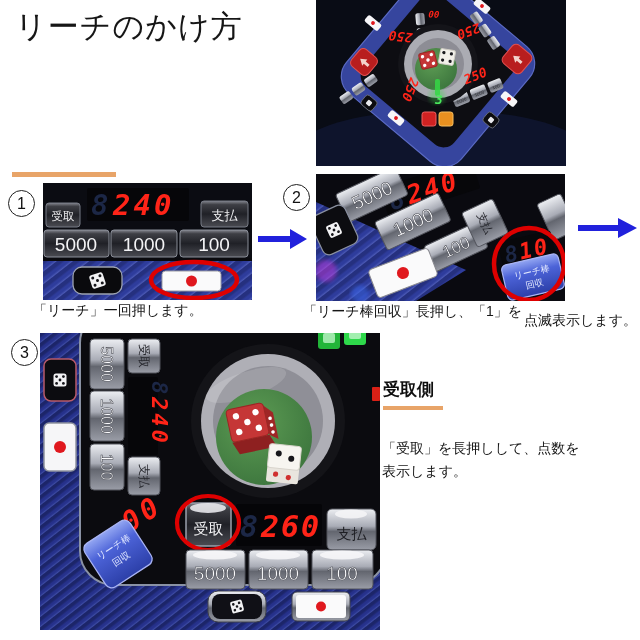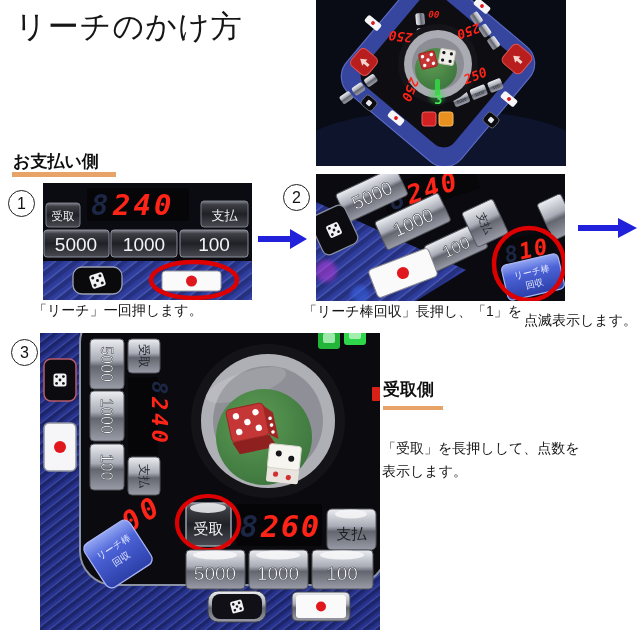--- a/index.html
+++ b/index.html
@@ -161,21 +161,20 @@
     <g transform="translate(53,103) rotate(40)">
       <rect x="-7" y="-6" width="14" height="12" rx="3" fill="#0c0c10" stroke="#70747e" stroke-width="0.8"></rect>
       <rect x="-2.5" y="-2.5" width="5" height="5" rx="1" fill="#e8e8ec"></rect>
     </g>
     <g transform="translate(175,120) rotate(40)">
       <rect x="-7" y="-6" width="14" height="12" rx="3" fill="#0c0c10" stroke="#70747e" stroke-width="0.8"></rect>
       <rect x="-2.5" y="-2.5" width="5" height="5" rx="1" fill="#e8e8ec"></rect>
     </g>
   </svg>
 
-  <div class="abs h" style="left:13px;top:150px">お支払い側</div>
   <div class="abs bar" style="left:12px;top:172px;width:104px;height:5px"></div>
 
   <div class="abs step" style="left:8px;top:190px">
     <span>1</span>
   </div>
 
   <svg class="photo" style="left:43px;top:183px" width="209" height="117" viewBox="0 0 209 117">
     <rect width="209" height="117" fill="#0b0c12"></rect>
     <rect y="76" width="209" height="41" fill="url(#pStripe)"></rect>
     <rect y="75" width="209" height="3" fill="#0a0a0e"></rect>

